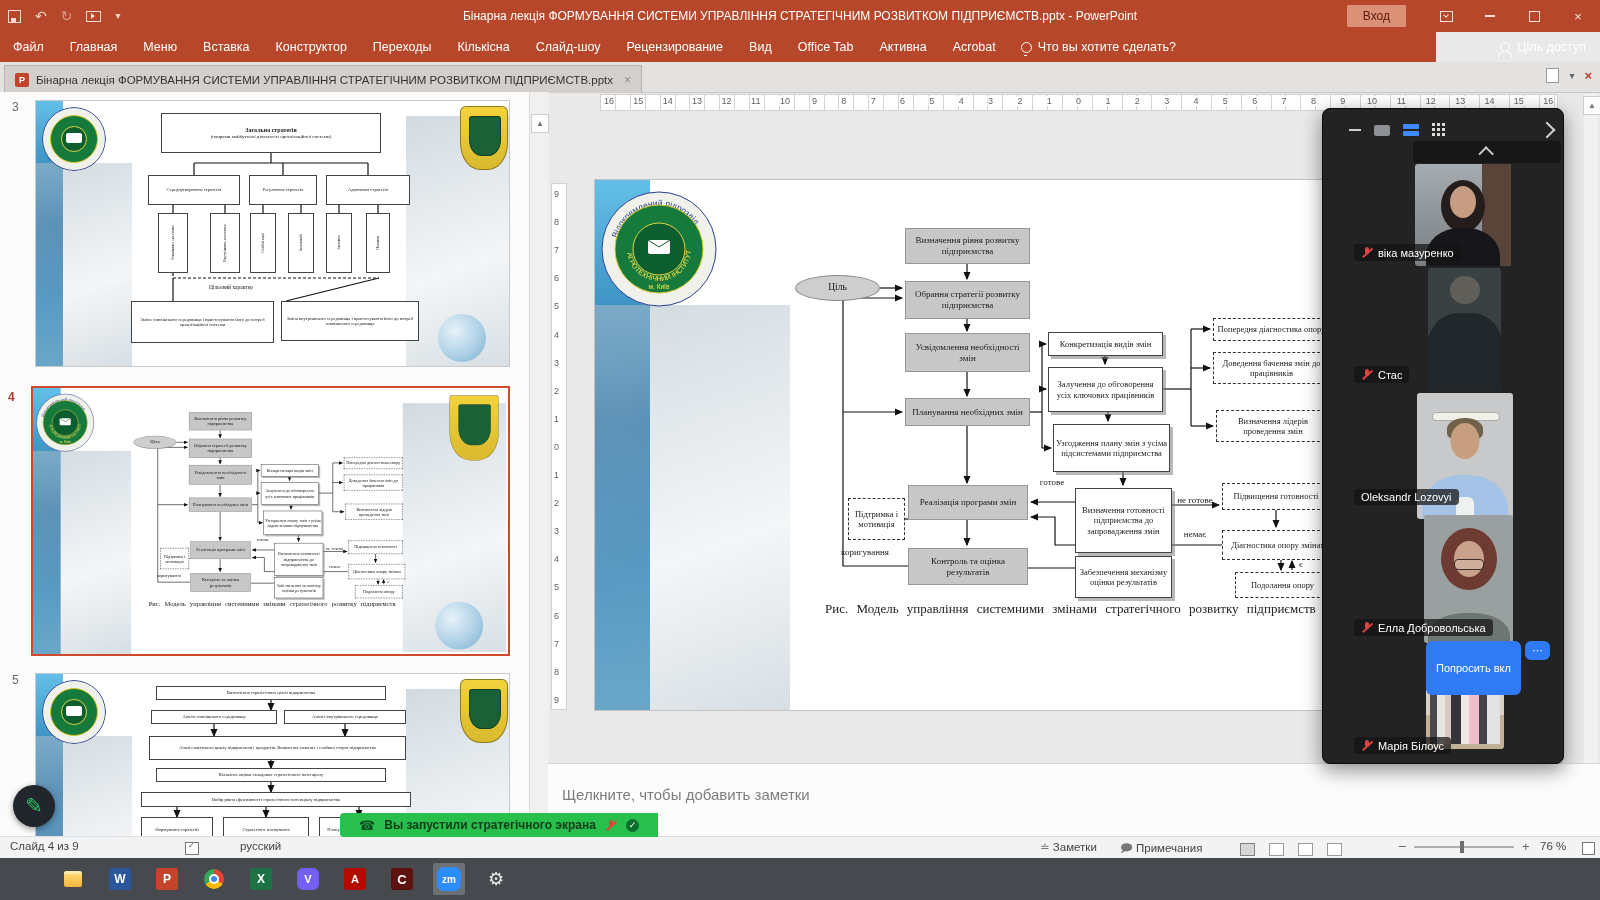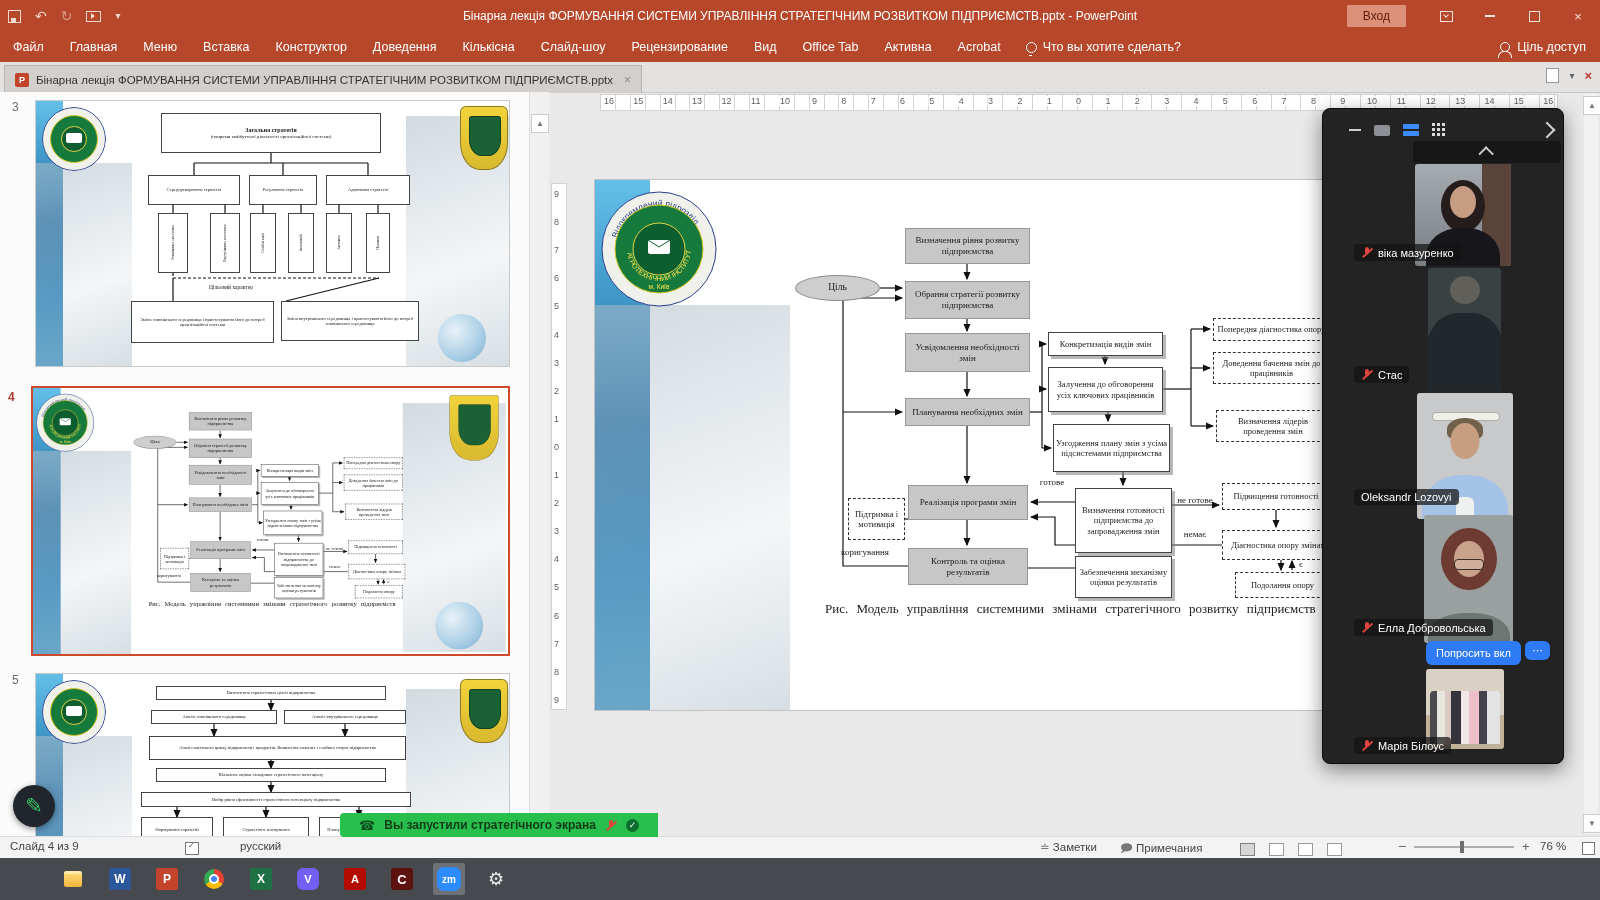--- a/index.html
+++ b/index.html
@@ -16,21 +16,21 @@
   .win-title{position:absolute;left:400px;right:400px;top:0;height:32px;display:flex;align-items:center;justify-content:center;
              font-size:12px;color:#fff;white-space:nowrap;overflow:hidden;text-overflow:ellipsis;}
   .tb-right{position:absolute;right:0;top:0;height:32px;display:flex;align-items:center;}
   .vhod{background:#dc9078;color:#5d1d0e;font-size:12px;padding:4px 16px;margin-right:18px;border-radius:1px;}
   .winbtn{width:44px;height:32px;display:flex;align-items:center;justify-content:center;color:#f6e3dc;font-size:13px;}
   .ic-minline{width:10px;height:2px;background:#f6e3dc;}
   .ic-restore{width:9px;height:9px;border:1px solid #f6e3dc;position:relative;}
   .ic-ribbon{width:11px;height:9px;border:1px solid #f6e3dc;position:relative;}
   .ic-ribbon::after{content:"";position:absolute;left:3px;top:1px;width:3px;height:3px;border-bottom:1px solid #f6e3dc;border-right:1px solid #f6e3dc;transform:rotate(45deg);}
   
-  .menubar{position:absolute;left:0;top:32px;width:1600px;height:30px;background:#b7472a;display:flex;align-items:center;color:#fff;font-size:12.5px;}
+  .menubar{position:absolute;left:0;top:32px;width:1436px;height:30px;background:#b7472a;display:flex;align-items:center;color:#fff;font-size:12.5px;}
   .menu-item{padding:0 13px;height:30px;display:flex;align-items:center;white-space:nowrap;}
   .tellme{display:flex;align-items:center;gap:6px;padding:0 12px;}
   .bulb{width:9px;height:9px;border:1.5px solid #fff;border-radius:50%;position:relative;}
   .bulb::after{content:"";position:absolute;left:2px;top:9px;width:3px;height:3px;border-bottom:1.5px solid #fff;}
   .share-right{position:absolute;right:14px;top:32px;height:30px;display:flex;align-items:center;gap:7px;color:#fff;font-size:12.5px;}
   .person{width:8px;height:8px;border:1.5px solid #fff;border-radius:50%;position:relative;}
   .person::after{content:"";position:absolute;left:-3px;top:8px;width:12px;height:6px;border:1.5px solid #fff;border-bottom:none;border-radius:6px 6px 0 0;}
   
   .tabbar{position:absolute;left:0;top:62px;width:1600px;height:30px;background:#e4e2e0;border-bottom:1px solid #c9c7c5;}
   .doc-tab{position:absolute;left:4px;top:3px;height:27px;background:#d2cfcc;border:1px solid #b5b2af;border-bottom:none;display:flex;align-items:center;gap:7px;padding:0 10px;font-size:11.5px;color:#333;}
@@ -134,21 +134,21 @@
   .pv2 .tee{position:absolute;left:50%;transform:translateX(-50%);bottom:0;width:18px;height:22px;background:#eef1f0;border-radius:6px 6px 0 0;}
   .pv3{background:#9aa09f;}
   .pv3 .hair{width:56px;height:62px;top:10%;background:#6e3b33;}
   .pv3 .head{width:30px;height:36px;top:20%;background:#c9a28c;}
   .pv3 .glasses{position:absolute;left:50%;transform:translateX(-50%);top:34%;width:28px;height:9px;border:1.5px solid #3a2d28;border-radius:4px;background:rgba(255,255,255,.15);}
   .pv3 .torso{width:82px;height:30px;background:#6d7672;}
   .pv4{background:linear-gradient(#d9d2c4 0 58%,#c0b197 58% 100%);}
   .pv4 .people{position:absolute;left:5%;right:5%;bottom:6%;height:66%;border-radius:4px 4px 0 0;
       background:linear-gradient(90deg,#4a4a4e 0 10%,#e9e6df 10% 22%,#d9c9c2 22% 30%,#35343a 30% 44%,#efe8e6 44% 55%,#eebfca 55% 70%,#42424a 70% 82%,#e3e3e3 82% 100%);}
   .plabel{position:absolute;left:31px;display:inline-flex;align-items:center;gap:5px;background:rgba(20,20,20,.72);border-radius:4px;padding:2px 7px;color:#fff;font-size:11px;white-space:nowrap;}
-  .ask-btn{position:absolute;left:103px;top:532px;background:#2f7bf5;color:#fff;font-size:11px;padding:6px 10px;border-radius:6px;white-space:nowrap;}
+  .ask-btn{position:absolute;left:103px;top:532px;background:#2f7bf5;color:#fff;font-size:11px;padding:21px 10px;border-radius:6px;white-space:nowrap;}
   .more-btn{position:absolute;left:202px;top:532px;background:#2f7bf5;color:#fff;font-size:11px;padding:3px 7px;border-radius:6px;}
   
   .pencil-btn{position:absolute;left:13px;top:785px;width:42px;height:42px;border-radius:50%;background:#20262b;display:flex;align-items:center;justify-content:center;z-index:65;box-shadow:0 2px 6px rgba(0,0,0,.4);}
   .pencil-btn span{color:#2fc463;font-size:21px;}
   
   .taskbar{position:absolute;left:0;top:858px;width:1600px;height:42px;background:#46494d;z-index:70;}
   .tb-icon{position:absolute;top:5px;width:32px;height:32px;display:flex;align-items:center;justify-content:center;border-radius:2px;}
   .tb-icon span{font-size:13px;font-weight:bold;color:#fff;}
   .ti-explorer i{display:block;width:18px;height:13px;background:linear-gradient(#ffd871,#f0b43c);border-radius:2px;border-top:3px solid #ffe9a8;}
   .ti-word span{background:#2b579a;width:22px;height:22px;display:flex;align-items:center;justify-content:center;border-radius:2px;font-size:12px;}
@@ -197,21 +197,21 @@
     </div>
   </div>
 
   <div class="menubar">
     <div id="menu-items" style="display:flex;">
         <span class="menu-item">Файл</span>
         <span class="menu-item">Главная</span>
         <span class="menu-item">Меню</span>
         <span class="menu-item">Вставка</span>
         <span class="menu-item">Конструктор</span>
-        <span class="menu-item">Доведення</span>
+        <span class="menu-item">Переходы</span>
         <span class="menu-item">Кількісна</span>
         <span class="menu-item">Слайд-шоу</span>
         <span class="menu-item">Рецензирование</span>
         <span class="menu-item">Вид</span>
         <span class="menu-item">Office Tab</span>
         <span class="menu-item">Активна</span>
         <span class="menu-item">Acrobat</span>
       </div>
     <div class="tellme">
       <span class="bulb"></span>
@@ -565,20 +565,23 @@
         <div class="fc-node l" style="left: 235px; top: 366px; width: 70px; height: 13px;">коригування</div>
         <div class="fc-caption" style="left: 230px; top: 420px; width: 512px;">Рис. Модель управління системними змінами стратегічного розвитку підприємств</div>
       </div>
   </div>
 
   <div class="scroll-right">
     <div class="scr-btn" style="top:2px;left:-1px;">▲</div>
     <div class="scr-btn" style="top:720px;left:-1px;">▼</div>
   </div>
 
+  <div class="notes">
+    <div class="notes-text">Щелкните, чтобы добавить заметки</div>
+  </div>
 
   <div class="statusbar">
     <span class="sb-item" style="left:10px;">Слайд 4 из 9</span>
     <span class="sb-item" style="left:185px;top:5px;"><span class="spell sb-ico"></span></span>
     <span class="sb-item" style="left:240px;">русский</span>
     <span class="sb-item" style="left:1040px;"><span style="color:#777">≐</span> <span>Заметки</span></span>
     <span class="sb-item" style="left:1120px;"><span style="color:#777">🗩</span> <span>Примечания</span></span>
     <span class="sb-item" style="left:1240px;top:6px;">
       <span class="viewico sel"></span><span class="viewico"></span><span class="viewico"></span><span class="viewico"></span>
     </span>

